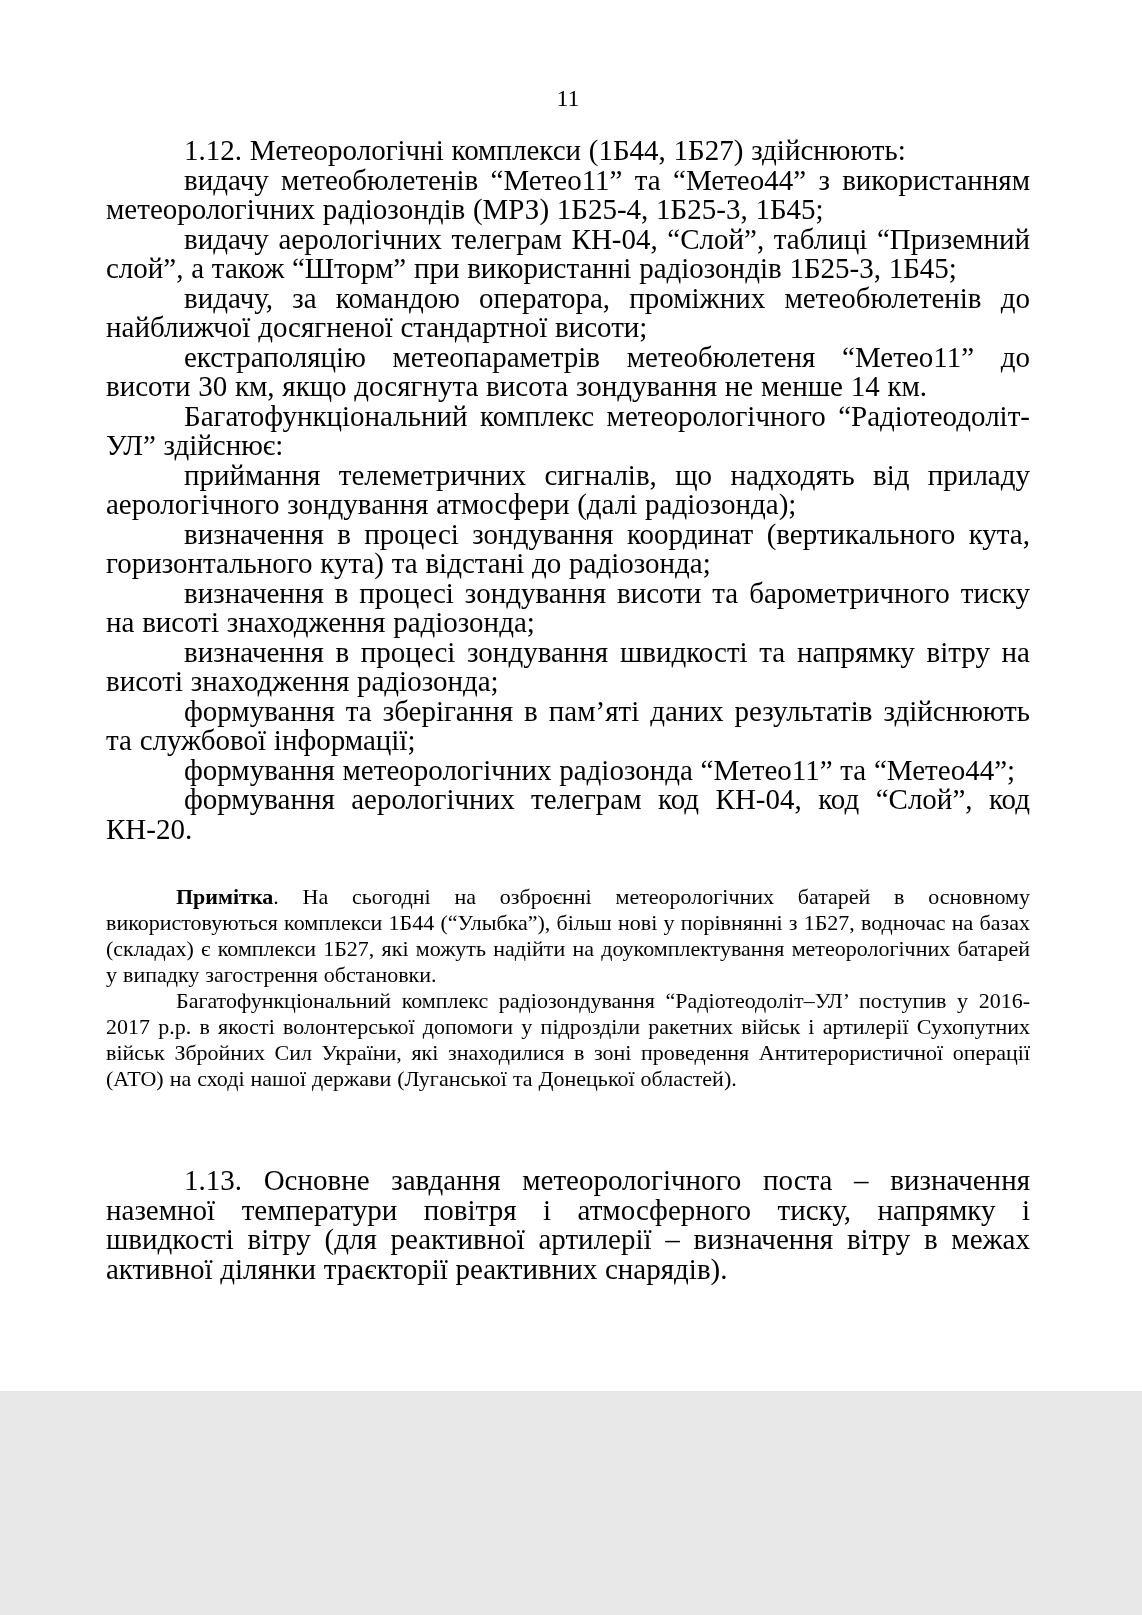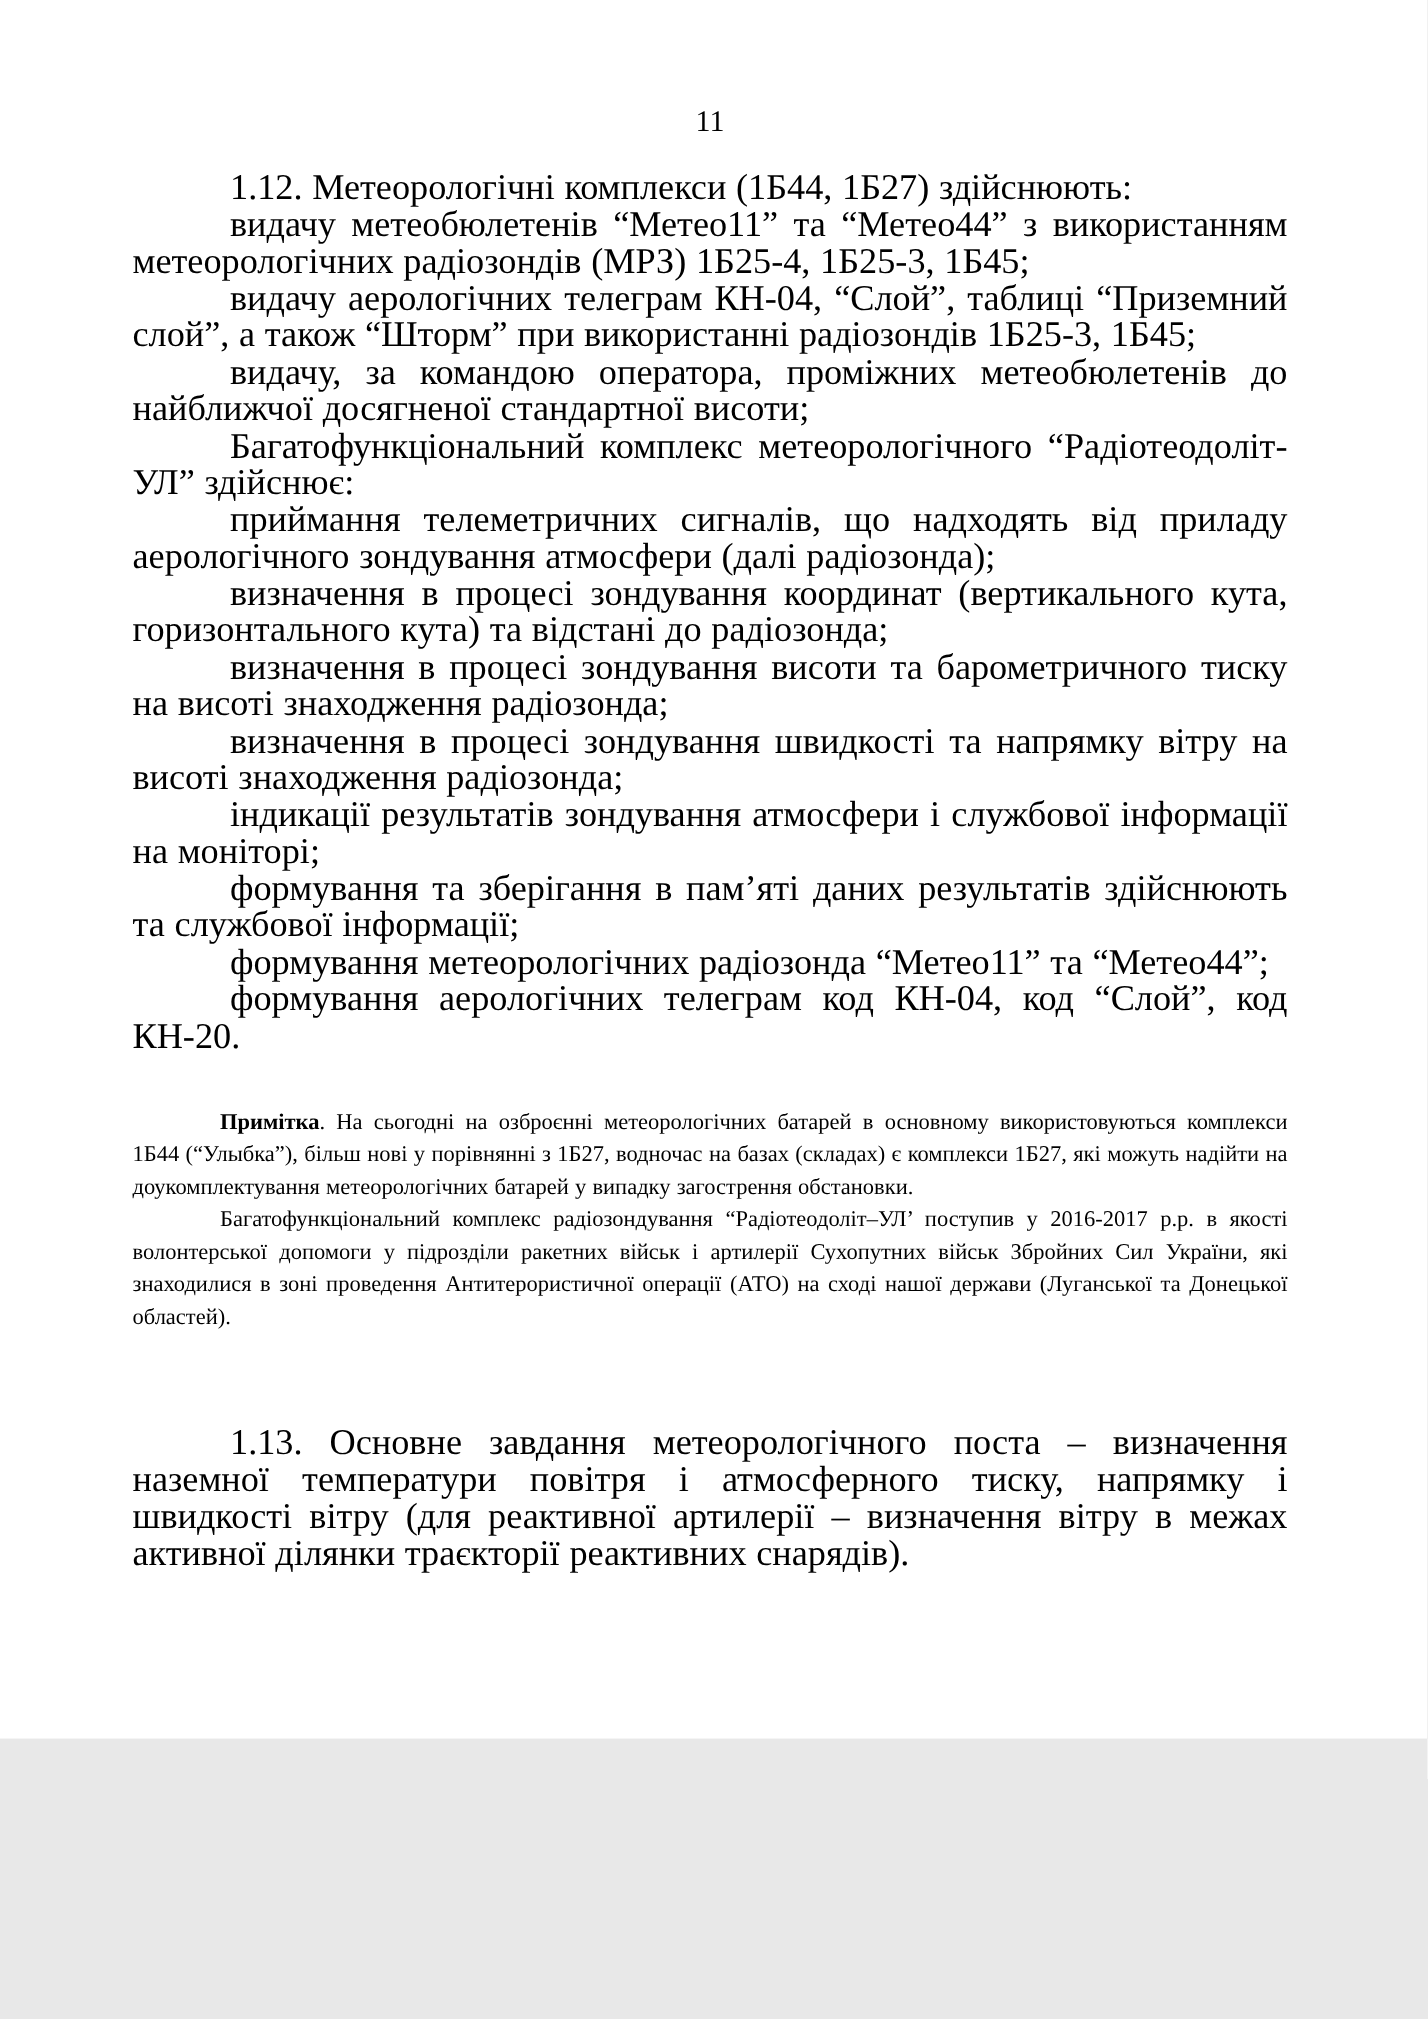--- a/index.html
+++ b/index.html
@@ -32,21 +32,21 @@
     text-indent: 78px;
     font-size: 29px;
     line-height: 29.5px;
     hyphens: none;
     word-spacing: 0.5px;
   }
   .note-block {
     margin-top: 40px;
   }
   .note-para {
-    font-size: 18px;
+    font-size: 22px;
     line-height: 26px;
     text-indent: 70px;
   }
   .section-last {
     margin-top: 74px;
   }
   .bold {
     font-weight: bold;
   }
 </style>
@@ -55,26 +55,26 @@
 
 <div class="page">
 
   <div class="page-number">11</div>
 
   <div>
     <p class="para">1.12. Метеорологічні комплекси (1Б44, 1Б27) здійснюють:</p>
     <p class="para">видачу метеобюлетенів “Метео11” та “Метео44” з використанням метеорологічних радіозондів (МРЗ) 1Б25-4, 1Б25-3, 1Б45;</p>
     <p class="para">видачу аерологічних телеграм КН-04, “Слой”, таблиці “Приземний слой”, а також “Шторм” при використанні радіозондів 1Б25-3, 1Б45;</p>
     <p class="para">видачу, за командою оператора, проміжних метеобюлетенів до найближчої досягненої стандартної висоти;</p>
+    <p class="para">екстраполяцію метеопараметрів метеобюлетеня “Метео11” до висоти 30 км, якщо досягнута висота зондування не менше 14 км.</p>
     <p class="para">Багатофункціональний комплекс метеорологічного “Радіотеодоліт-УЛ” здійснює:</p>
     <p class="para">приймання телеметричних сигналів, що надходять від приладу аерологічного зондування атмосфери (далі радіозонда);</p>
     <p class="para">визначення в процесі зондування координат (вертикального кута, горизонтального кута) та відстані до радіозонда;</p>
     <p class="para">визначення в процесі зондування висоти та барометричного тиску на висоті знаходження радіозонда;</p>
     <p class="para">визначення в процесі зондування швидкості та напрямку вітру на висоті знаходження радіозонда;</p>
-    <p class="para">індикації результатів зондування атмосфери і службової інформації на моніторі;</p>
     <p class="para">формування та зберігання в пам’яті даних результатів здійснюють та службової інформації;</p>
     <p class="para">формування метеорологічних радіозонда “Метео11” та “Метео44”;</p>
     <p class="para">формування аерологічних телеграм код КН-04, код “Слой”, код КН-20.</p>
   </div>
 
   <div class="note-block">
     <p class="para note-para"><span class="bold">Примітка</span><span>. На сьогодні на озброєнні метеорологічних батарей в основному використовуються комплекси 1Б44 (“Улыбка”), більш нові у порівнянні з 1Б27, водночас на базах (складах) є комплекси 1Б27, які можуть надійти на доукомплектування метеорологічних батарей у випадку загострення обстановки.</span></p>
     <p class="para note-para">Багатофункціональний комплекс радіозондування “Радіотеодоліт–УЛ’ поступив у 2016-2017 р.р. в якості волонтерської допомоги у підрозділи ракетних військ і артилерії Сухопутних військ Збройних Сил України, які знаходилися в зоні проведення Антитерористичної операції (АТО) на сході нашої держави (Луганської та Донецької областей).</p>
   </div>
 

